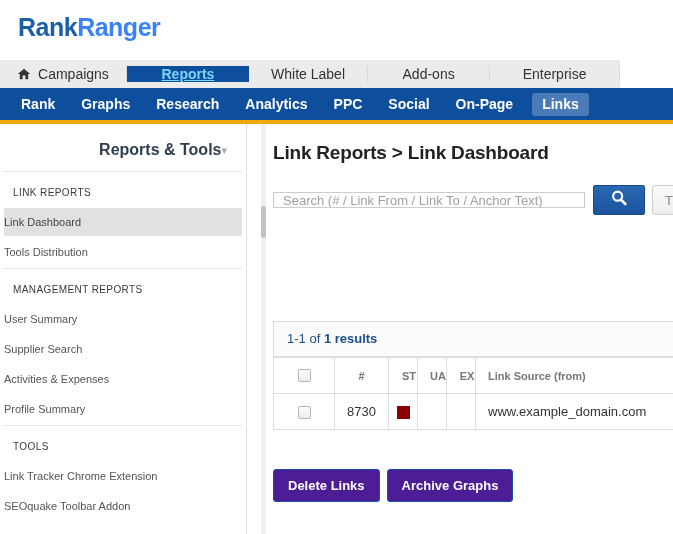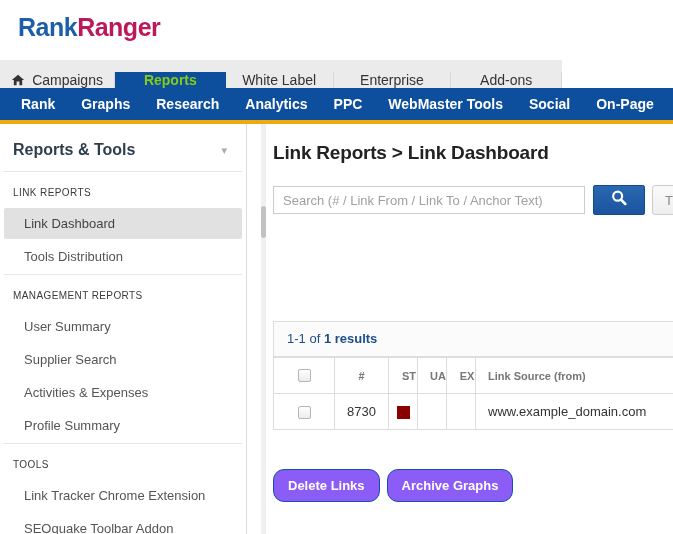--- a/index.html
+++ b/index.html
@@ -8,34 +8,34 @@
     position: relative;
     overflow: hidden;
     background: #ffffff;
     font-family: "Liberation Sans", "DejaVu Sans", sans-serif;
     color: #333;
   }
 
   
   .logo { position: absolute; top: 13px; left: 18px; font-size: 25px; font-weight: bold; letter-spacing: -0.5px; }
   .logo .p1 { color: #1b5fa8; }
-  .logo .p2 { color: #be185d; }
+  .logo .p2 { color: #3b82f6; }
 
   
   .tabbar {
-    position: absolute; top: 60px; left: 0; width: 562px; height: 28px;
-    background: #ebebeb; display: flex; align-items: flex-end;
+    position: absolute; top: 60px; left: 0; width: 620px; height: 28px;
+    background: #ebebeb; display: flex; align-items: center;
   }
   .tab {
     display: flex; align-items: center; justify-content: center;
     font-size: 14px; color: #333; cursor: pointer;
     border-right: 1px solid #d8d8d8; gap: 7px;
   }
   .tab.first { border-left: none; }
-  .tab.active { background: #0e4f9d; color: #84cc16; font-weight: bold; border-right: none; }
+  .tab.active { background: #0e4f9d; color: #7dd3fc; font-weight: bold; border-right: none; text-decoration: underline; }
   .tab-fill { flex: 1; }
   .home-ic { width: 14px; height: 14px; display: inline-block; }
 
   
   .navbar {
     position: absolute; top: 88px; left: 0; width: 673px; height: 32px;
     background: #0e4f9d; display: flex; align-items: center; padding-left: 8px;
   }
   .nav-item {
     color: #ffffff; font-size: 14px; font-weight: bold; padding: 0 13px;
@@ -46,44 +46,44 @@
     margin-left: 6px;
   }
   .accent-line { position: absolute; top: 120px; left: 0; width: 673px; height: 4px; background: #efa90e; }
 
   
   .sidebar {
     position: absolute; top: 124px; left: 0; width: 247px; bottom: 0;
     background: #ffffff; border-right: 1px solid #dddddd;
   }
   .sb-head { padding: 17px 14px 12px 13px; display: flex; align-items: center; }
-  .sb-title { font-size: 16px; font-weight: bold; color: #2f3e4d; flex: 1; }
+  .sb-title { font-size: 16px; font-weight: bold; color: #2f3e4d; flex: 1; text-align: right; }
   .sb-caret { color: #a9a9a9; font-size: 11px; cursor: pointer; padding-right: 5px; }
   .sb-divider { border-top: 1px solid #e6e6e6; margin: 0 4px; }
   .sb-section-header {
     font-size: 10px; font-weight: normal; color: #3a3a3a; letter-spacing: 0.4px;
     padding: 15px 13px 10px 13px;
   }
   .sb-item {
-    font-size: 13px; color: #555; padding: 8px 20px; cursor: pointer; border-radius: 2px;
+    font-size: 11px; color: #555; padding: 8px 0; cursor: pointer; border-radius: 2px;
     margin: 0 4px 2px 4px;
   }
   .sb-item.selected { background: #e1e1e1; color: #444; }
 
   
   .vscroll { position: absolute; top: 124px; left: 261px; width: 5px; bottom: 0; background: #f0f0f0; }
   .vscroll-thumb { position: absolute; top: 82px; left: 0; width: 5px; height: 32px; background: #c2c2c2; border-radius: 3px; }
 
   
   .main { position: absolute; top: 124px; left: 273px; width: 440px; bottom: 0; }
   .breadcrumb { position: absolute; top: 18px; left: 0; font-size: 19px; font-weight: bold; color: #222; letter-spacing: -0.2px; text-align: right; }
 
   .search-row { position: absolute; top: 61px; left: 0; display: flex; align-items: center; }
   .search-input {
-    width: 312px; height: 28px; border: 1px solid #cccccc; padding: 0 9px;
+    width: 312px; height: 16px; border: 1px solid #cccccc; padding: 0 9px;
     font-size: 13px; color: #333; font-family: "Liberation Sans", sans-serif; outline: none;
   }
   .search-input::placeholder { color: #a0a0a0; }
   .search-btn {
     margin-left: 8px; width: 52px; height: 30px; border: 1px solid #174a8c; border-radius: 2px;
     background: linear-gradient(#2a68b2, #1c539f); display: flex; align-items: center; justify-content: center;
     cursor: pointer;
   }
   .side-btn {
     margin-left: 7px; width: 60px; height: 30px; border: 1px solid #cccccc; border-radius: 3px;
@@ -108,21 +108,21 @@
   .col-s  { width: 29px; padding-left: 12px; }
   .cb {
     display: inline-block; width: 13px; height: 13px; border: 1px solid #b5b5b5; border-radius: 2px;
     background: linear-gradient(#fefefe, #ececec); vertical-align: middle; cursor: pointer;
   }
   .st-square { display: inline-block; width: 13px; height: 13px; vertical-align: middle; }
   td.src { color: #444; }
 
   .actions { position: absolute; top: 345px; left: 0; display: flex; gap: 7px; }
   .action-btn {
-    background: #8b5cf6; border: 1px solid #164fb0; border-radius: 11px; color: #ffffff;
+    background: #4c1d95; border: 1px solid #164fb0; border-radius: 3px; color: #ffffff;
     font-size: 13px; font-weight: bold; padding: 8px 14px; cursor: pointer;
     font-family: "Liberation Sans", sans-serif;
   }
 </style>
 </head>
 <body>
 
 <div class="logo">
   <span class="p1">Rank</span><span class="p2">Ranger</span>
 </div>
@@ -135,36 +135,35 @@
         </svg>
     </span>
     <span>Campaigns</span>
   </div>
   <div class="tab active" style="width:125px">
     <span>Reports</span>
   </div>
   <div class="tab" style="width:122px">
     <span>White Label</span>
   </div>
+  <div class="tab" style="width:125px">
+    <span>Add-ons</span>
+  </div>
   <div class="tab" style="width:133px">
     <span>Enterprise</span>
-  </div>
-  <div class="tab" style="width:125px">
-    <span>Add-ons</span>
   </div>
   <div class="tab-fill"></div>
 </div>
 
 <div class="navbar">
   <div class="nav-item">Rank</div>
   <div class="nav-item">Graphs</div>
   <div class="nav-item">Research</div>
   <div class="nav-item">Analytics</div>
   <div class="nav-item">PPC</div>
-  <div class="nav-item">WebMaster Tools</div>
   <div class="nav-item">Social</div>
   <div class="nav-item">On-Page</div>
   <div class="nav-item active">Links</div>
 </div>
 <div class="accent-line"></div>
 
 <div class="sidebar">
   <div class="sb-head">
     <div class="sb-title">Reports &amp; Tools</div>
     <div class="sb-caret">▾</div>

